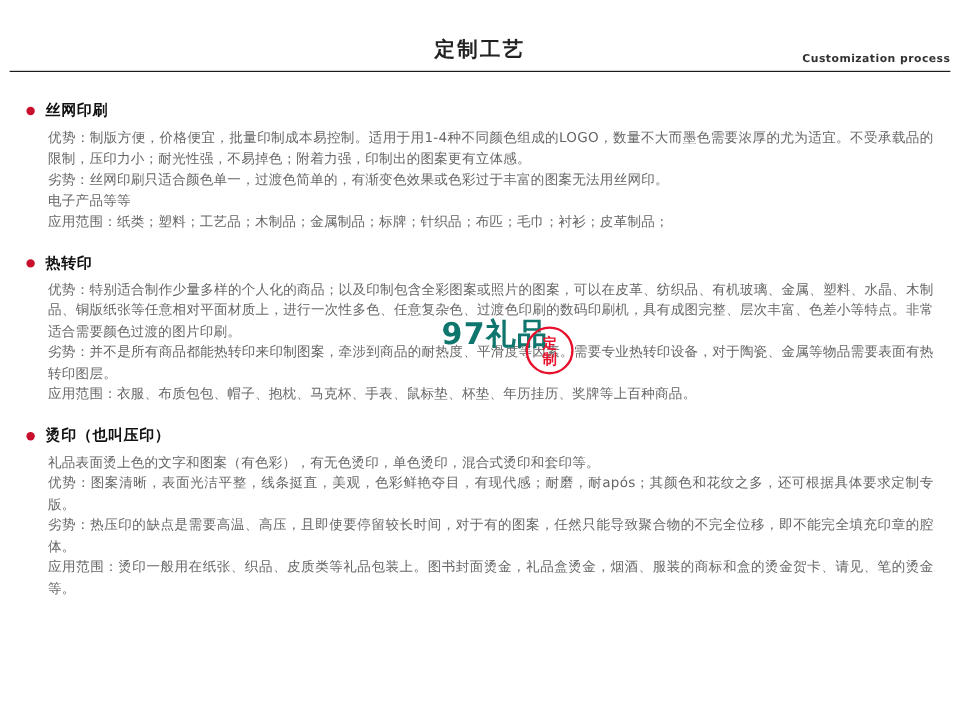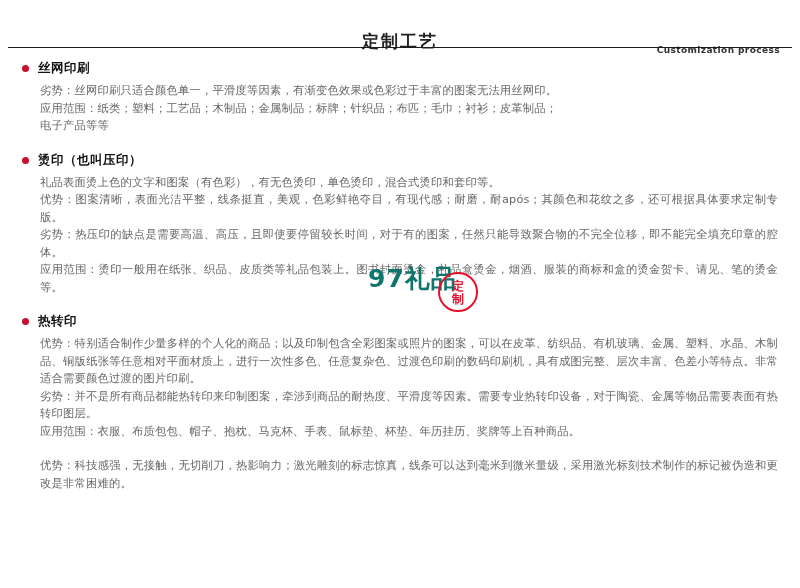--- a/index.html
+++ b/index.html
@@ -13,33 +13,33 @@
     background: #ffffff;
     font-family: "DejaVu Sans", "Liberation Sans", sans-serif;
     color: #5a5a5a;
     overflow: hidden;
     position: relative;
   }
 
   
   .header {
     position: relative;
-    height: 48px;
+    height: 60px;
   }
   .header-title {
     text-align: center;
     font-size: 17px;
     font-weight: bold;
     color: #222222;
     letter-spacing: 2px;
     padding-top: 30px;
   }
   .header-sub {
     position: absolute;
-    right: 20px;
+    right: 8px;
     top: 45px;
     font-size: 9px;
     font-weight: bold;
     color: #333333;
     letter-spacing: 0.4px;
   }
   .header-rule {
     position: absolute;
     left: 8px;
     right: 8px;
@@ -57,20 +57,21 @@
     margin-bottom: 17px;
   }
   .section-title {
     display: flex;
     align-items: center;
     font-size: 12.5px;
     font-weight: bold;
     color: #111111;
     margin-bottom: 5px;
     letter-spacing: 0.5px;
+    margin-top: 12px;
   }
   .bullet {
     width: 7px;
     height: 7px;
     border-radius: 50%;
     background: #c8102e;
     display: inline-block;
     margin-right: 9px;
     flex: none;
   }
@@ -124,48 +125,48 @@
   <div class="header-rule"></div>
 </div>
 
 <div class="content">
 
   <div class="section">
     <div class="section-title">
       <span class="bullet"></span>
       <span>丝网印刷</span>
     </div>
-    <p class="para">劣势：丝网印刷只适合颜色单一，平滑度等因素，有渐变色效果或色彩过于丰富的图案无法用丝网印。</p>
+    <p class="para">优势：制版方便，价格便宜，批量印制成本易控制。适用于用1-4种不同颜色组成的LOGO，数量不大而墨色需要浓厚的尤为适宜。不受承载品的限制，压印力小；耐光性强，不易掉色；附着力强，印制出的图案更有立体感。</p>
+    <p class="para">劣势：丝网印刷只适合颜色单一，过渡色简单的，有渐变色效果或色彩过于丰富的图案无法用丝网印。</p>
+    <p class="para">电子产品等等</p>
     <p class="para">应用范围：纸类；塑料；工艺品；木制品；金属制品；标牌；针织品；布匹；毛巾；衬衫；皮革制品；</p>
-    <p class="para">电子产品等等</p>
+  </div>
+
+  <div class="section">
+    <div class="section-title">
+      <span class="bullet"></span>
+      <span>热转印</span>
+    </div>
+    <p class="para">优势：特别适合制作少量多样的个人化的商品；以及印制包含全彩图案或照片的图案，可以在皮革、纺织品、有机玻璃、金属、塑料、水晶、木制品、铜版纸张等任意相对平面材质上，进行一次性多色、任意复杂色、过渡色印刷的数码印刷机，具有成图完整、层次丰富、色差小等特点。非常适合需要颜色过渡的图片印刷。</p>
+    <p class="para">劣势：并不是所有商品都能热转印来印制图案，牵涉到商品的耐热度、平滑度等因素。需要专业热转印设备，对于陶瓷、金属等物品需要表面有热转印图层。</p>
+    <p class="para">应用范围：衣服、布质包包、帽子、抱枕、马克杯、手表、鼠标垫、杯垫、年历挂历、奖牌等上百种商品。</p>
   </div>
 
   <div class="section">
     <div class="section-title">
       <span class="bullet"></span>
       <span>烫印（也叫压印）</span>
     </div>
     <p class="para">礼品表面烫上色的文字和图案（有色彩），有无色烫印，单色烫印，混合式烫印和套印等。</p>
     <p class="para">优势：图案清晰，表面光洁平整，线条挺直，美观，色彩鲜艳夺目，有现代感；耐磨，耐após；其颜色和花纹之多，还可根据具体要求定制专版。</p>
     <p class="para">劣势：热压印的缺点是需要高温、高压，且即使要停留较长时间，对于有的图案，任然只能导致聚合物的不完全位移，即不能完全填充印章的腔体。</p>
     <p class="para">应用范围：烫印一般用在纸张、织品、皮质类等礼品包装上。图书封面烫金，礼品盒烫金，烟酒、服装的商标和盒的烫金贺卡、请见、笔的烫金等。</p>
   </div>
 
   <div class="section">
-    <div class="section-title">
-      <span class="bullet"></span>
-      <span>热转印</span>
-    </div>
-    <p class="para">优势：特别适合制作少量多样的个人化的商品；以及印制包含全彩图案或照片的图案，可以在皮革、纺织品、有机玻璃、金属、塑料、水晶、木制品、铜版纸张等任意相对平面材质上，进行一次性多色、任意复杂色、过渡色印刷的数码印刷机，具有成图完整、层次丰富、色差小等特点。非常适合需要颜色过渡的图片印刷。</p>
-    <p class="para">劣势：并不是所有商品都能热转印来印制图案，牵涉到商品的耐热度、平滑度等因素。需要专业热转印设备，对于陶瓷、金属等物品需要表面有热转印图层。</p>
-    <p class="para">应用范围：衣服、布质包包、帽子、抱枕、马克杯、手表、鼠标垫、杯垫、年历挂历、奖牌等上百种商品。</p>
-  </div>
-
-  <div class="section">
-    <p class="para">优势：科技感强，无接触，无切削刀，热影响力；激光雕刻的标志惊真，线条可以达到毫米到微米量级，采用激光标刻技术制作的标记被伪造和更改是非常困难的。</p>
   </div>
 
 </div>
 
 <div class="watermark">
   <span class="wm-text">97礼品</span>
   <div class="wm-seal">
     <div>定</div>
     <div>制</div>
   </div>

